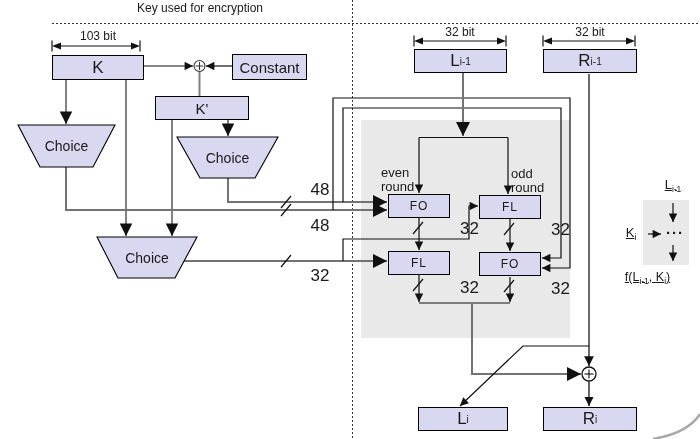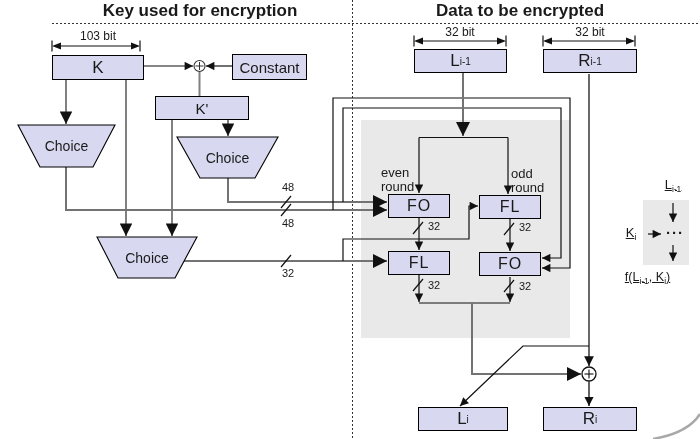--- a/index.html
+++ b/index.html
@@ -6,27 +6,27 @@
   #stage{position:relative;width:700px;height:439px;background:#ffffff;overflow:hidden;
          font-family:"Liberation Sans","DejaVu Sans",sans-serif;color:#1a1a1a;}
   #wires{position:absolute;left:0;top:0;z-index:1;}
   .box{position:absolute;z-index:2;background:#d8d8f0;border:1px solid #000;
        display:flex;align-items:center;justify-content:center;box-sizing:border-box;
        white-space:nowrap;}
   .lbl{position:absolute;z-index:3;white-space:nowrap;line-height:1.1;}
   .ctr{text-align:center;}
   .sub{font-size:10px;vertical-align:-4px;}
   .sub2{font-size:8.5px;vertical-align:-3px;}
-  .title{font-size:17px;font-weight:bold;}
+  .title{font-size:12px;}
   .bitlbl{font-size:12px;}
-  .buslbl{font-size:11px;}
+  .buslbl{font-size:17px;margin-left:32px;}
   .roundlbl{font-size:13px;line-height:14px;margin-top:20px;}
   .bigtxt{font-size:17px;}
   .midtxt{font-size:15px;}
-  .fofl{font-size:16px;letter-spacing:1px;}
+  .fofl{font-size:12px;letter-spacing:1px;}
   .choicetxt{position:absolute;z-index:3;font-size:14px;text-align:center;}
   .minitxt{font-size:13px;text-decoration:underline;}
   .dots{font-size:15px;font-weight:bold;letter-spacing:1px;}
   .flabel{font-size:12.5px;}
 </style>
 </head>
 <body>
 
 <div id="stage">
 
@@ -121,21 +121,20 @@
     <polygon points="97,237 197,237 175,278 118,278" fill="#d8d8f0" stroke="#000" stroke-width="1.1"></polygon>
 
     <path d="M673,203 V222" stroke="#111" stroke-width="1.2" fill="none" marker-end="url(#ah)"></path>
     <path d="M648,234 H661" stroke="#111" stroke-width="1.2" fill="none" marker-end="url(#ah)"></path>
     <path d="M673,245 V261" stroke="#111" stroke-width="1.2" fill="none" marker-end="url(#ah)"></path>
 
     <path d="M653,439 Q688,433 700,414" stroke="#a8a8a8" stroke-width="2.4" fill="none"></path>
   </svg>
 
   <div class="lbl title ctr" style="left:90px;top:2px;width:220px;">Key used for encryption</div>
-  <div class="lbl title ctr" style="left:420px;top:2px;width:200px;">Data to be encrypted</div>
 
   <div class="lbl bitlbl ctr" style="left:56px;top:30px;width:84px;">103 bit</div>
   <div class="lbl bitlbl ctr" style="left:414px;top:26px;width:92px;">32 bit</div>
   <div class="lbl bitlbl ctr" style="left:543px;top:26px;width:94px;">32 bit</div>
 
   <div class="box bigtxt" style="left:52px;top:55px;width:92px;height:25px;">K</div>
   <div class="box midtxt" style="left:232px;top:54px;width:75px;height:26px;">Constant</div>
   <div class="box midtxt" style="left:155px;top:96px;width:94px;height:24px;">K'</div>
 
   <div class="choicetxt" style="left:18px;top:138px;width:97px;">Choice</div>

